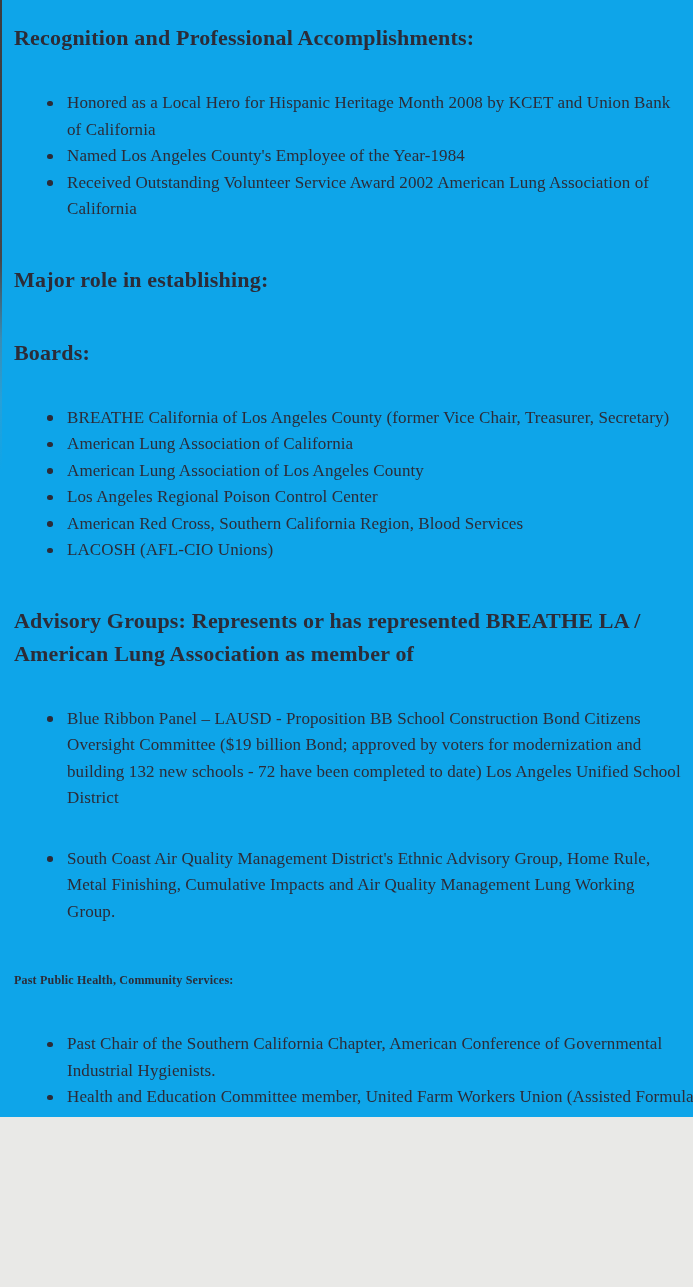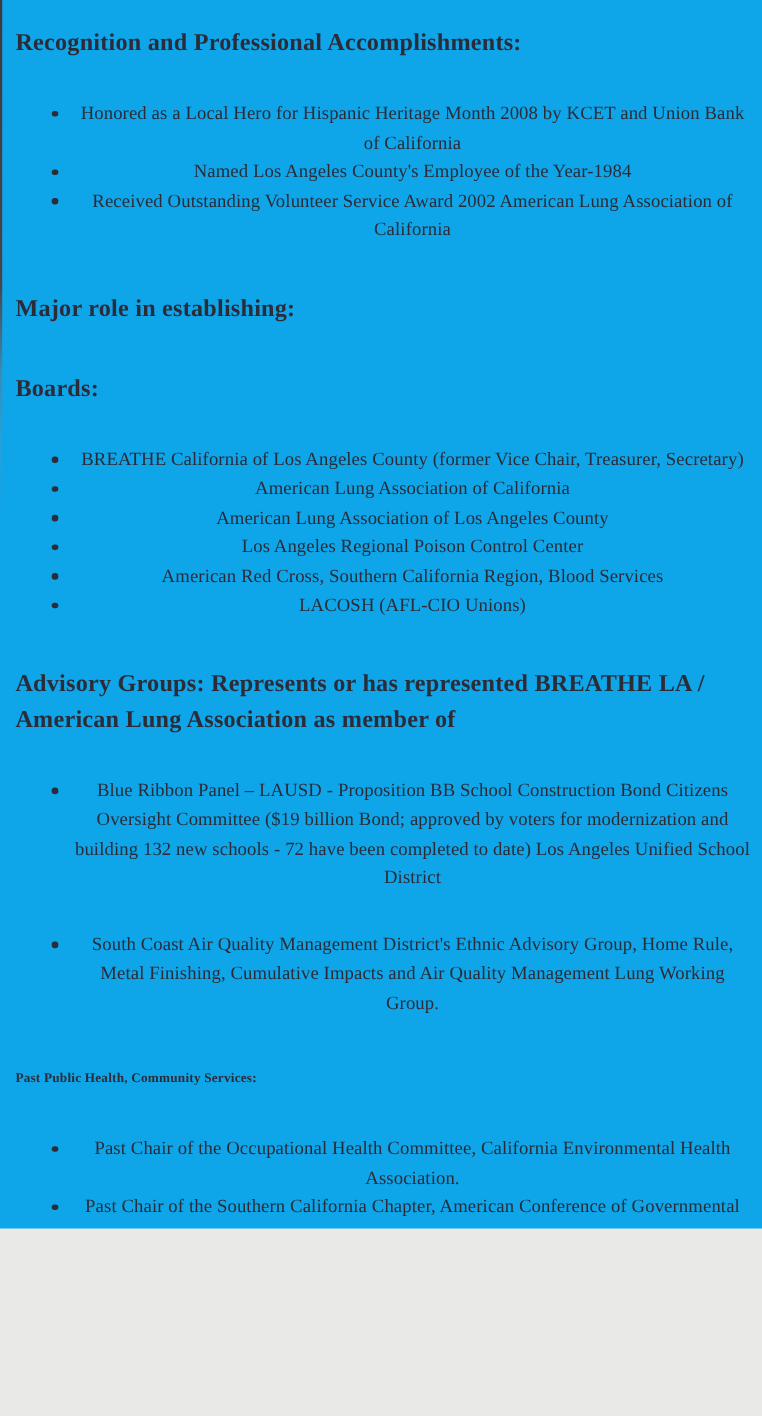--- a/index.html
+++ b/index.html
@@ -47,21 +47,20 @@
     list-style: none;
     margin: 0;
     padding: 0 0 0 53px;
   }
   ul.bl li {
     position: relative;
     font-size: 17px;
     line-height: 26.5px;
     letter-spacing: 0.1px;
     padding: 0;
-    text-align: center;
   }
   ul.bl li::before {
     content: "";
     position: absolute;
     left: -20px;
     top: 10.5px;
     width: 5.5px;
     height: 5.5px;
     border-radius: 50%;
     background: #2c2c38;
@@ -104,18 +103,17 @@
     <h2 class="hd">Advisory Groups: Represents or has represented BREATHE LA / American Lung Association as member of</h2>
     <ul class="bl spaced">
       <li>Blue Ribbon Panel – LAUSD - Proposition BB School Construction Bond Citizens Oversight Committee ($19 billion Bond; approved by voters for modernization and building 132 new schools - 72 have been completed to date) Los Angeles Unified School District</li>
       <li>South Coast Air Quality Management District's Ethnic Advisory Group, Home Rule, Metal Finishing, Cumulative Impacts and Air Quality Management Lung Working Group.</li>
     </ul>
   </section>
 
   <section>
     <h3 class="hd small">Past Public Health, Community Services:</h3>
     <ul class="bl wide">
-      <li>Past Chair of the Occupational Health Committee, California Environmental Health Association.</li>
       <li>Past Chair of the Southern California Chapter, American Conference of Governmental Industrial Hygienists.</li>
       <li>Health and Education Committee member, United Farm Workers Union (Assisted Formulation of Health and Safety Clauses for the Union's Contracts for protection of Farm Workers from pesticide exposures)</li>
     </ul>
   </section>
 </div>
 
 </body></html>

